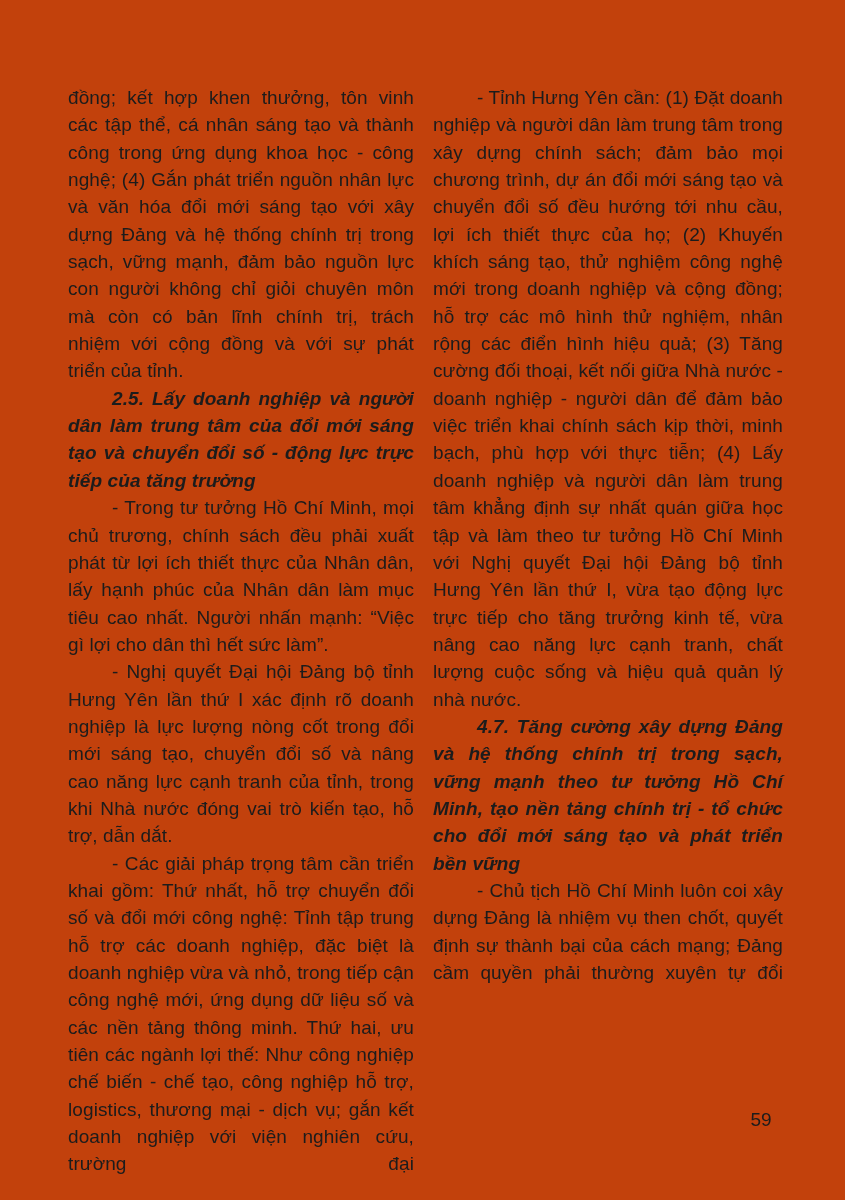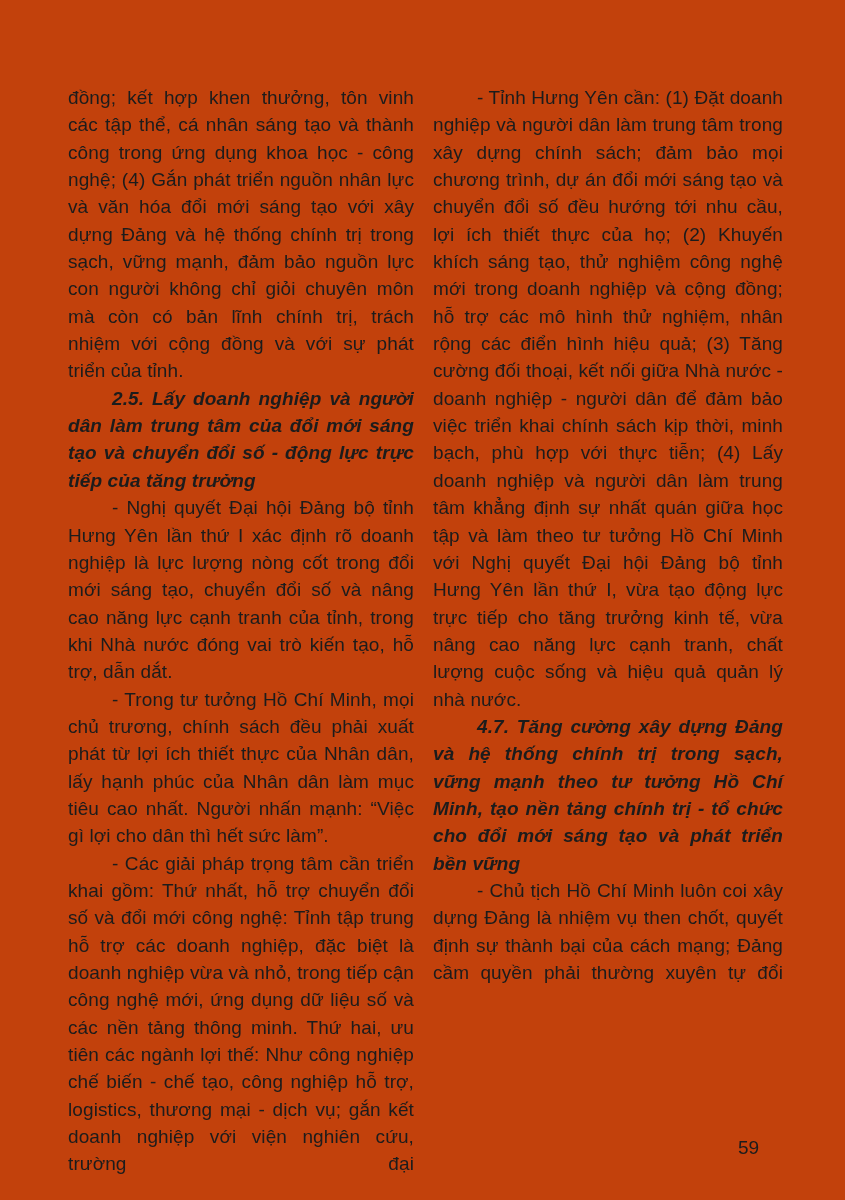--- a/index.html
+++ b/index.html
@@ -41,35 +41,34 @@
   }
   
   .runon { text-align-last: justify; }
   .page-number {
     position: absolute;
     left: 738px;
     top: 1106px;
     width: 46px;
     font-size: 19px;
     line-height: 27px;
-    text-align: left;
-    margin-top: 28px;
+    text-align: center;
   }
 </style>
 </head>
 <body>
 
 <div class="page">
   <div class="columns">
 
     <div class="col col-left">
       <p class="para-cont">đồng; kết hợp khen thưởng, tôn vinh các tập thể, cá nhân sáng tạo và thành công trong ứng dụng khoa học - công nghệ; (4) Gắn phát triển nguồn nhân lực và văn hóa đổi mới sáng tạo với xây dựng Đảng và hệ thống chính trị trong sạch, vững mạnh, đảm bảo nguồn lực con người không chỉ giỏi chuyên môn mà còn có bản lĩnh chính trị, trách nhiệm với cộng đồng và với sự phát triển của tỉnh.</p>
       <p class="para-heading">2.5. Lấy doanh nghiệp và người dân làm trung tâm của đổi mới sáng tạo và chuyển đổi số - động lực trực tiếp của tăng trưởng</p>
+      <p class="para-body">- Trong tư tưởng Hồ Chí Minh, mọi chủ trương, chính sách đều phải xuất phát từ lợi ích thiết thực của Nhân dân, lấy hạnh phúc của Nhân dân làm mục tiêu cao nhất. Người nhấn mạnh: “Việc gì lợi cho dân thì hết sức làm”.</p>
       <p class="para-body">- Nghị quyết Đại hội Đảng bộ tỉnh Hưng Yên lần thứ I xác định rõ doanh nghiệp là lực lượng nòng cốt trong đổi mới sáng tạo, chuyển đổi số và nâng cao năng lực cạnh tranh của tỉnh, trong khi Nhà nước đóng vai trò kiến tạo, hỗ trợ, dẫn dắt.</p>
-      <p class="para-body">- Trong tư tưởng Hồ Chí Minh, mọi chủ trương, chính sách đều phải xuất phát từ lợi ích thiết thực của Nhân dân, lấy hạnh phúc của Nhân dân làm mục tiêu cao nhất. Người nhấn mạnh: “Việc gì lợi cho dân thì hết sức làm”.</p>
       <p class="para-body runon">- Các giải pháp trọng tâm cần triển khai gồm: Thứ nhất, hỗ trợ chuyển đổi số và đổi mới công nghệ: Tỉnh tập trung hỗ trợ các doanh nghiệp, đặc biệt là doanh nghiệp vừa và nhỏ, trong tiếp cận công nghệ mới, ứng dụng dữ liệu số và các nền tảng thông minh. Thứ hai, ưu tiên các ngành lợi thế: Như công nghiệp chế biến - chế tạo, công nghiệp hỗ trợ, logistics, thương mại - dịch vụ; gắn kết doanh nghiệp với viện nghiên cứu, trường đại</p>
     </div>
 
     <div class="col col-right">
       <p class="para-body">- Tỉnh Hưng Yên cần: (1) Đặt doanh nghiệp và người dân làm trung tâm trong xây dựng chính sách; đảm bảo mọi chương trình, dự án đổi mới sáng tạo và chuyển đổi số đều hướng tới nhu cầu, lợi ích thiết thực của họ; (2) Khuyến khích sáng tạo, thử nghiệm công nghệ mới trong doanh nghiệp và cộng đồng; hỗ trợ các mô hình thử nghiệm, nhân rộng các điển hình hiệu quả; (3) Tăng cường đối thoại, kết nối giữa Nhà nước - doanh nghiệp - người dân để đảm bảo việc triển khai chính sách kịp thời, minh bạch, phù hợp với thực tiễn; (4) Lấy doanh nghiệp và người dân làm trung tâm khẳng định sự nhất quán giữa học tập và làm theo tư tưởng Hồ Chí Minh với Nghị quyết Đại hội Đảng bộ tỉnh Hưng Yên lần thứ I, vừa tạo động lực trực tiếp cho tăng trưởng kinh tế, vừa nâng cao năng lực cạnh tranh, chất lượng cuộc sống và hiệu quả quản lý nhà nước.</p>
       <p class="para-heading">4.7. Tăng cường xây dựng Đảng và hệ thống chính trị trong sạch, vững mạnh theo tư tưởng Hồ Chí Minh, tạo nền tảng chính trị - tổ chức cho đổi mới sáng tạo và phát triển bền vững</p>
       <p class="para-body runon">- Chủ tịch Hồ Chí Minh luôn coi xây dựng Đảng là nhiệm vụ then chốt, quyết định sự thành bại của cách mạng; Đảng cầm quyền phải thường xuyên tự đổi</p>
     </div>
 
   </div>

